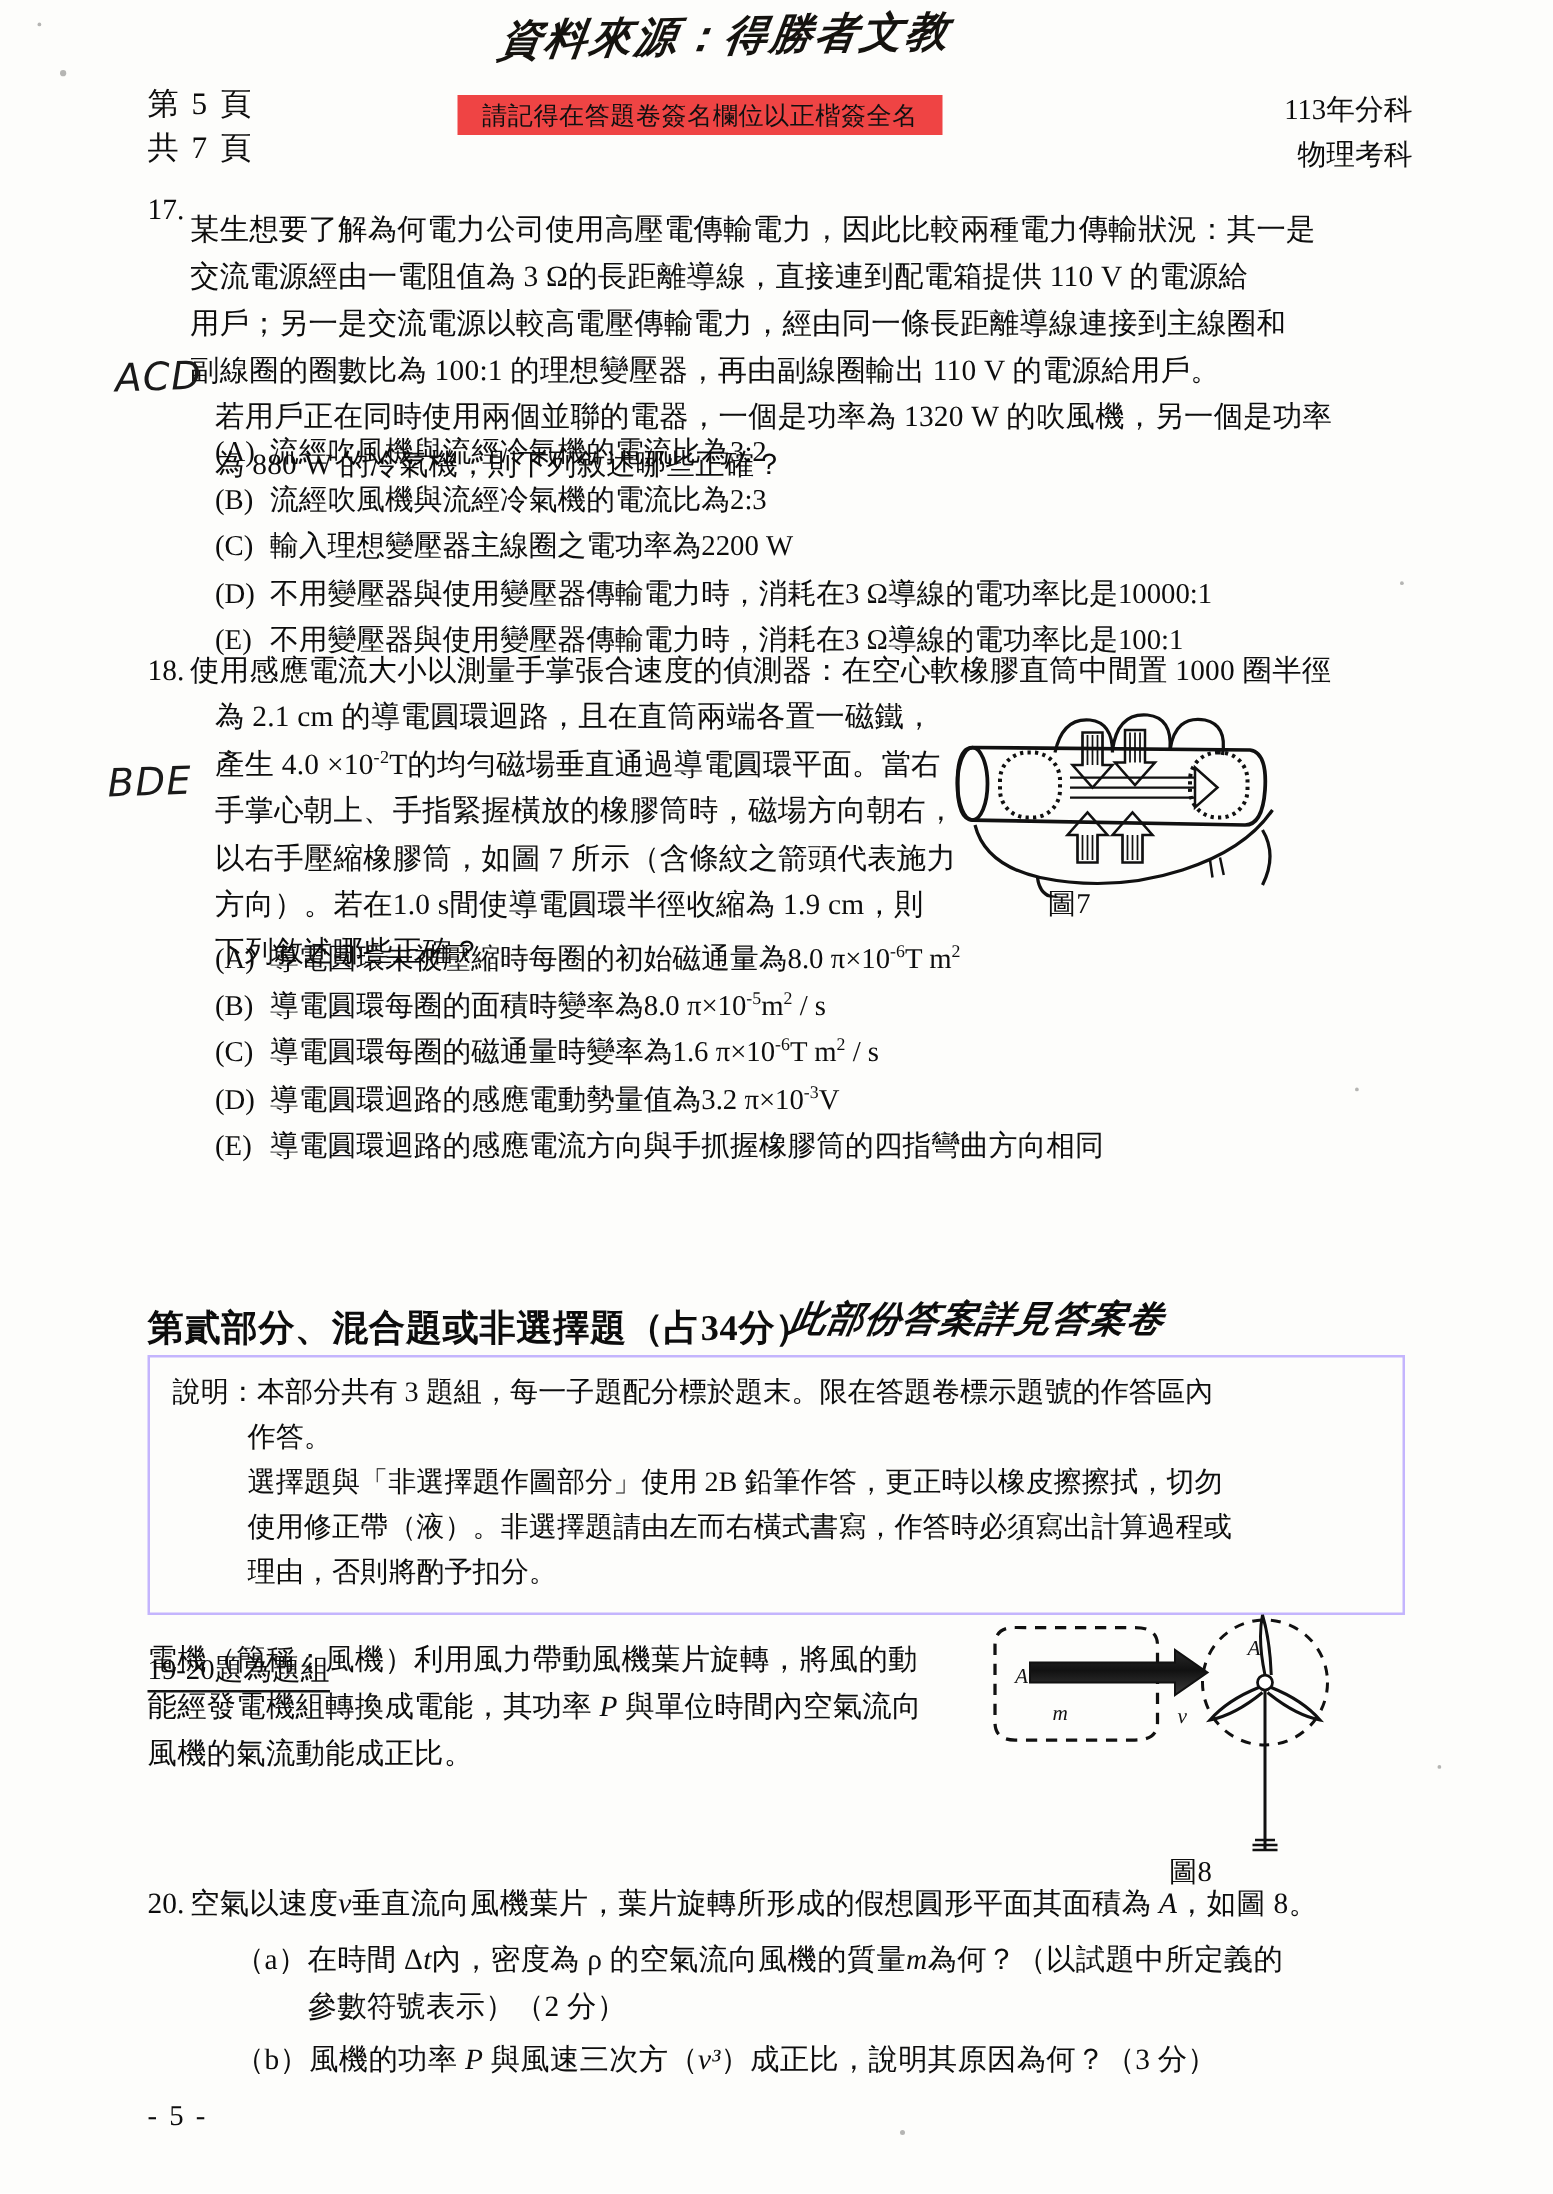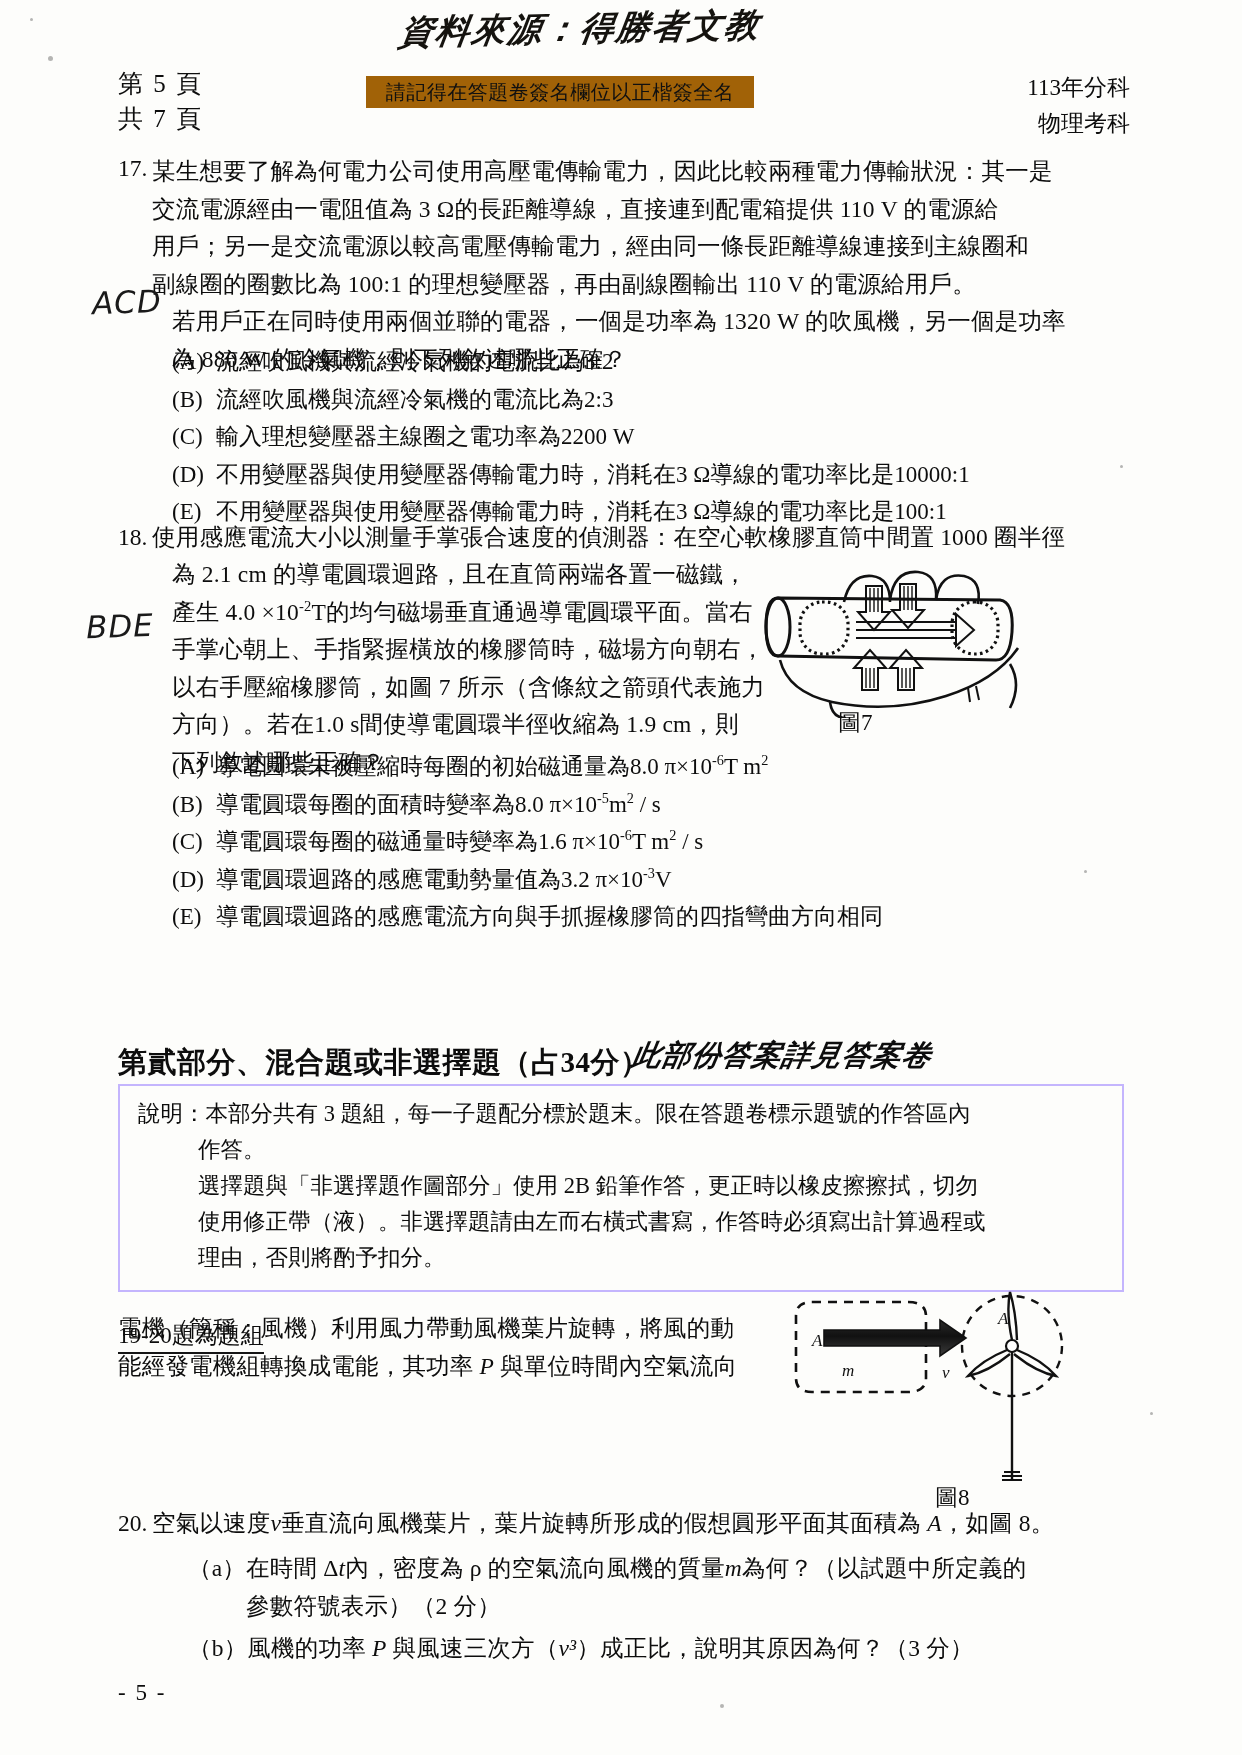--- a/index.html
+++ b/index.html
@@ -50,21 +50,21 @@
     font-size: 25px;
     line-height: 35px;
     letter-spacing: 2px;
   }
   #sign-banner {
     position: absolute;
     left: 366px;
     top: 76px;
     width: 388px;
     height: 32px;
-    background: #a16207;
+    background: #ef4444;
     color: #101010;
     font-size: 20px;
     letter-spacing: .5px;
     display: flex;
     align-items: center;
     justify-content: center;
   }
   #exam-id {
     position: absolute;
     right: 112px;
@@ -190,21 +190,21 @@
   </div>
 
   <div id="sign-banner">請記得在答題卷簽名欄位以正楷簽全名</div>
 
   <div id="exam-id">
     <div>113年分科</div>
     <div>物理考科</div>
   </div>
 
   <div class="qnum" style="left:118px; top:150px;">17.</div>
-  <div class="q jt" style="left:152px; top:153px; width:972px;">
+  <div class="q jt" style="left:152px; top:166px; width:972px;">
     <div>某生想要了解為何電力公司使用高壓電傳輸電力，因此比較兩種電力傳輸狀況：其一是</div>
     <div>交流電源經由一電阻值為 3 Ω的長距離導線，直接連到配電箱提供 110 V 的電源給</div>
     <div>用戶；另一是交流電源以較高電壓傳輸電力，經由同一條長距離導線連接到主線圈和</div>
     <div>副線圈的圈數比為 100:1 的理想變壓器，再由副線圈輸出 110 V 的電源給用戶。</div>
     <div style="padding-left:20px;">若用戶正在同時使用兩個並聯的電器，一個是功率為 1320 W 的吹風機，另一個是功率</div>
     <div style="padding-left:20px;">為 880 W 的冷氣機，則下列敘述哪些正確？</div>
   </div>
 
   <div class="answer-mark" style="left:92px; top:284px;">ACD</div>
 
@@ -337,20 +337,21 @@
     <div class="ind2">理由，否則將酌予扣分。</div>
   </div>
 
   <div id="grouplabel">19-20題為題組</div>
 
   <div class="q" style="left:118px; top:1310px; width:660px;">
     <div>電機（簡稱：風機）利用風力帶動風機葉片旋轉，將風的動</div>
     <div>
       <span>能經發電機組轉換成電能，其功率 </span><i class="v">P</i><span> 與單位時間內空氣流向</span>
     </div>
+    <div>風機的氣流動能成正比。</div>
   </div>
 
   <div id="fig8">
     <svg viewBox="0 0 290 210" width="290" height="210">
 
       <g fill="none" stroke="#111" stroke-width="2.6" stroke-dasharray="9 7">
         <path d="M22,14 L118,14 Q136,14 136,28 L136,90 Q136,104 118,104 L22,104 Q6,104 6,90 L6,28 Q6,14 22,14 Z"></path>
       </g>
 
       <defs>

